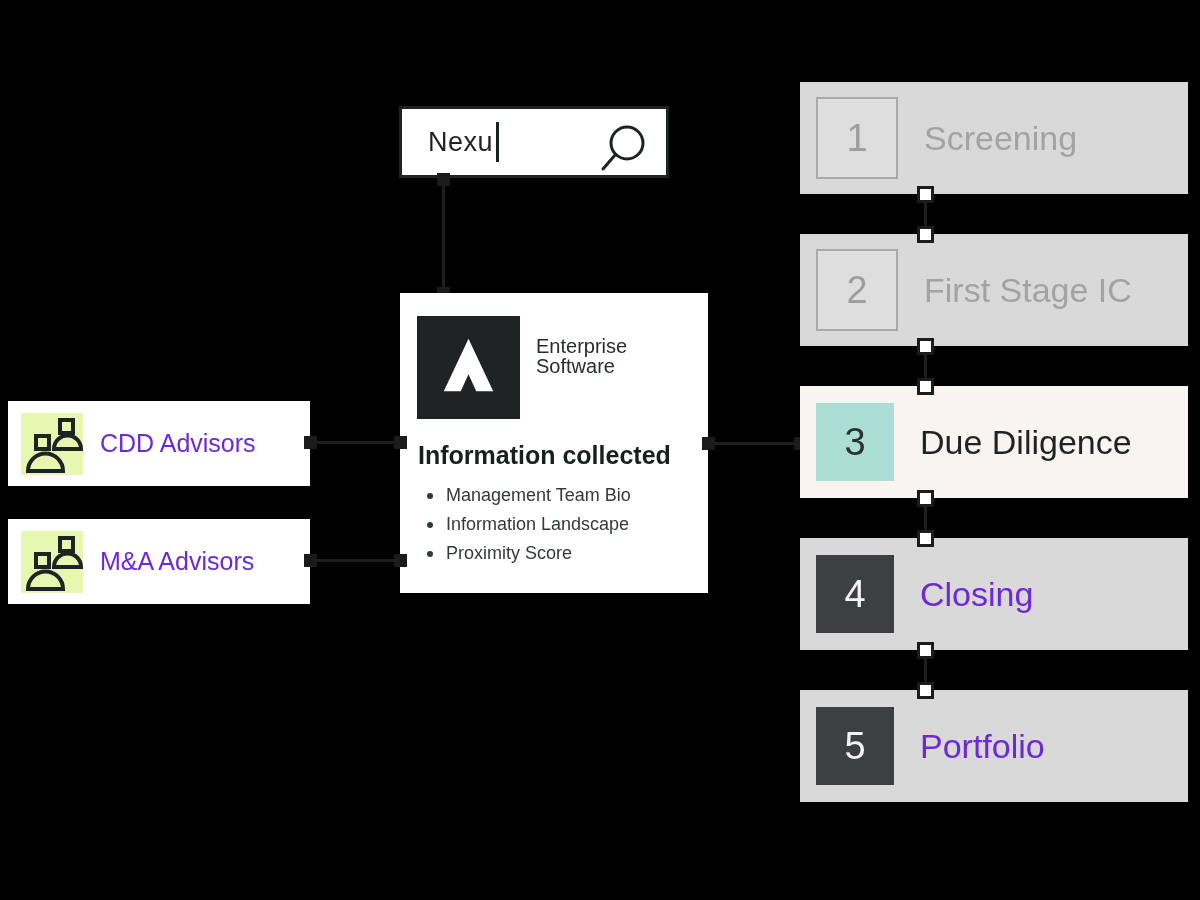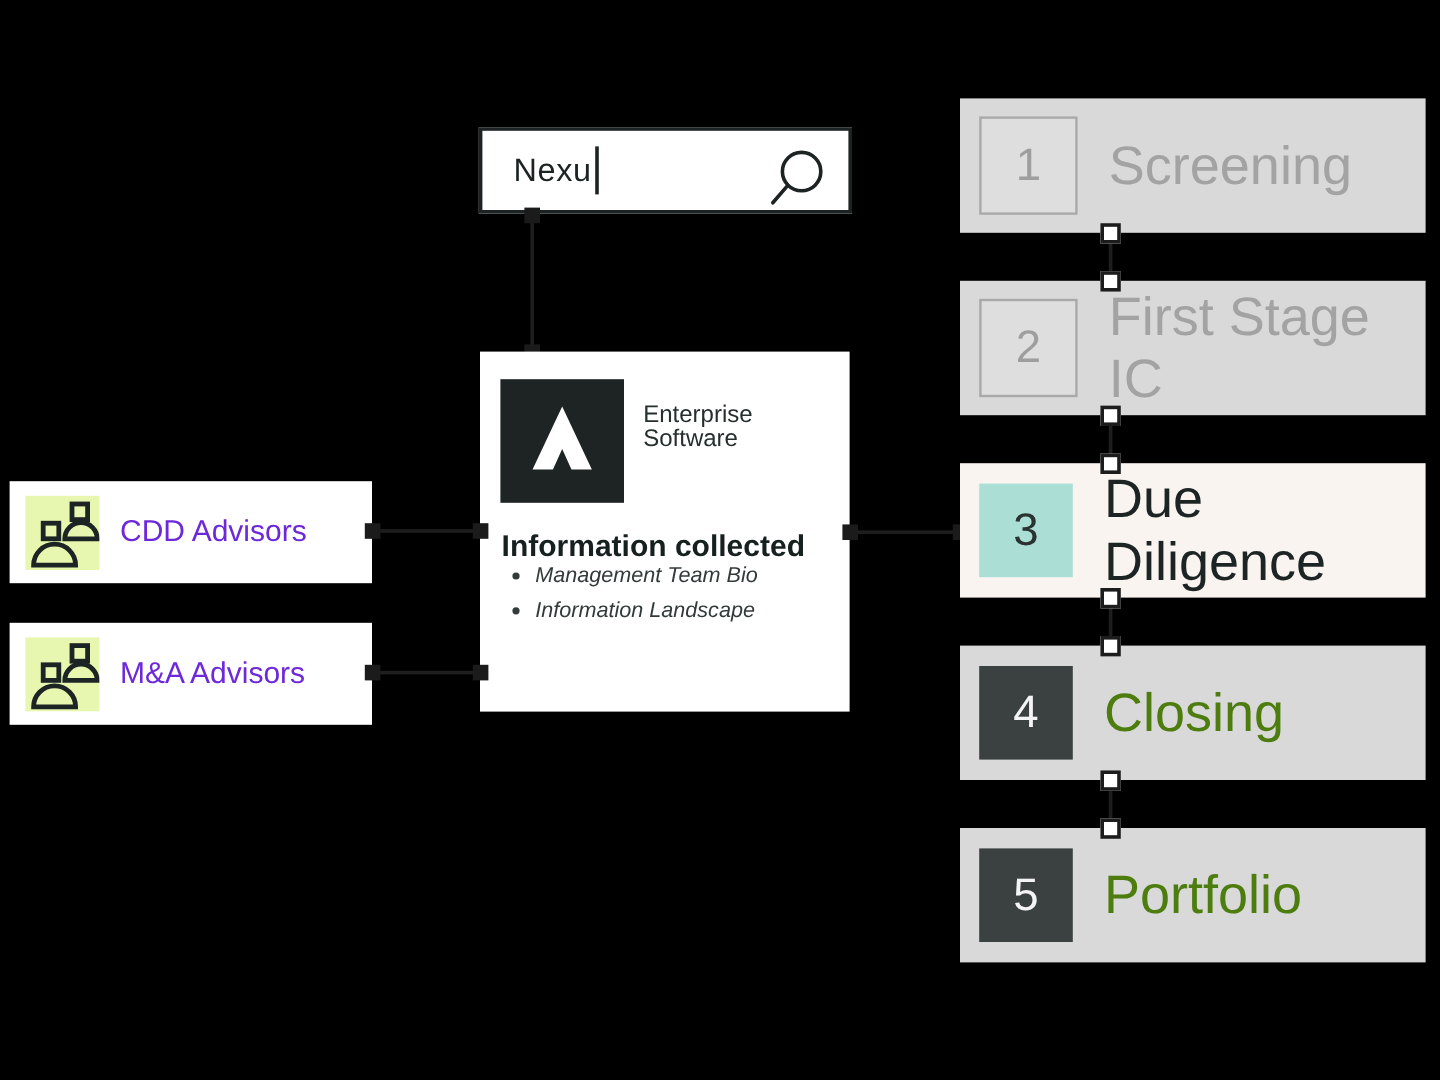--- a/index.html
+++ b/index.html
@@ -4,64 +4,64 @@
 <style>
   html,body{margin:0;padding:0;background:#000;}
   .canvas{
     position:relative;width:1200px;height:900px;background:#000;overflow:hidden;
     font-family:"Liberation Sans",sans-serif;color:#1d2424;
   }
   .abs{position:absolute;box-sizing:border-box;}
 
   
   .search-box{
-    left:399px;top:106px;width:311px;height:72px;background:#fff;
+    left:399px;top:106px;width:270px;height:72px;background:#fff;
     border:3px solid #1d2323;display:flex;align-items:center;padding-left:26px;
   }
   .search-text{font-size:27px;color:#1d2323;letter-spacing:.5px;}
   .text-caret{width:3px;height:40px;background:#1d2323;margin-left:3px;}
   .search-icon-svg{position:absolute;right:18px;top:10px;}
 
   
   .cline{background:#1e1e1e;}
   .cdot{width:13px;height:13px;background:#1b1b1b;}
   .chandle{width:17px;height:17px;background:#fff;border:3px solid #1c1c1c;}
 
   
   .card{left:400px;top:293px;width:308px;height:300px;background:#fff;}
   .logo{left:17px;top:23px;width:103px;height:103px;background:#1e2323;
         display:flex;align-items:center;justify-content:center;}
   .brand{left:136px;top:40px;}
   .brand-name{font-size:34px;font-weight:700;color:#151b1b;line-height:36px;}
   .brand-sub{font-size:20px;color:#262e2e;line-height:20px;margin-top:3px;}
   .section-title{left:18px;top:148px;font-size:25px;font-weight:700;color:#16201f;text-align:right;}
-  .bullets{left:18px;top:172px;margin:0;padding:0;list-style:none;font-style:italic;}
+  .bullets{left:18px;top:188px;margin:0;padding:0;list-style:none;}
   .bullets li{position:relative;padding-left:28px;font-size:18px;line-height:29px;color:#333a3a;}
   .bullets li::before{content:"";position:absolute;left:9px;top:12px;width:6px;height:6px;
         border-radius:50%;background:#333a3a;}
 
   
   .advisor{left:8px;width:302px;height:85px;background:#fff;display:flex;align-items:center;}
   .advisor-icon{margin-left:13px;flex:none;}
   .advisor-label{margin-left:17px;font-size:25px;font-weight:500;color:#6d28d9;}
 
   
   .stage{left:800px;width:388px;height:112px;display:flex;align-items:center;}
   .numsq{width:78px;height:78px;margin-left:16px;flex:none;display:flex;
          align-items:center;justify-content:center;font-size:38px;font-weight:400;}
-  .stage-label{margin-left:26px;font-size:45px;font-weight:500;}
+  .stage-label{margin-left:26px;font-size:34px;font-weight:500;}
   .stage.muted{background:#d9d9d9;}
   .stage.muted .numsq{border:2px solid #a9a9a9;background:#dedede;color:#9e9e9e;}
   .stage.muted .stage-label{color:#a3a3a3;}
   .stage.current{background:#faf4f1;}
   .stage.current .numsq{background:#abdfd6;color:#2a3232;}
   .stage.current .stage-label{color:#1d2424;}
   .stage.next{background:#d9d9d9;}
   .stage.next .numsq{background:#3a4140;color:#f4f4f4;}
-  .stage.next .stage-label{color:#4d7c0f;}
+  .stage.next .stage-label{color:#6d28d9;}
 </style>
 </head>
 <body>
 
 <div class="canvas">
 
   <div class="abs search-box">
     <span class="search-text">Nexu</span>
     <span class="text-caret"></span>
     <svg class="search-icon-svg" width="52" height="56" viewBox="0 0 52 56">
@@ -80,20 +80,21 @@
         <polygon points="50,22 74,73 57.5,73 50,56.5 42.5,73 26,73" fill="#ffffff"></polygon>
       </svg>
     </div>
     <div class="abs brand">
       <div class="brand-sub">Enterprise Software</div>
     </div>
     <div class="abs section-title">Information collected</div>
     <ul class="abs bullets">
       <li>Management Team Bio</li>
       <li>Information Landscape</li>
+      <li>Proximity Score</li>
     </ul>
   </div>
 
   <div class="abs advisor" style="top:401px;">
     <svg class="advisor-icon" width="62" height="62" viewBox="0 0 62 62">
       <rect x="0" y="0" width="62" height="62" fill="#e8f7af"></rect>
       <g fill="none" stroke="#1d2424" stroke-width="4">
         <rect x="39" y="7" width="13" height="13"></rect>
         <path d="M 33 36 a 13.5 13.5 0 0 1 27 0 z"></path>
         <rect x="15" y="23" width="13" height="13"></rect>

